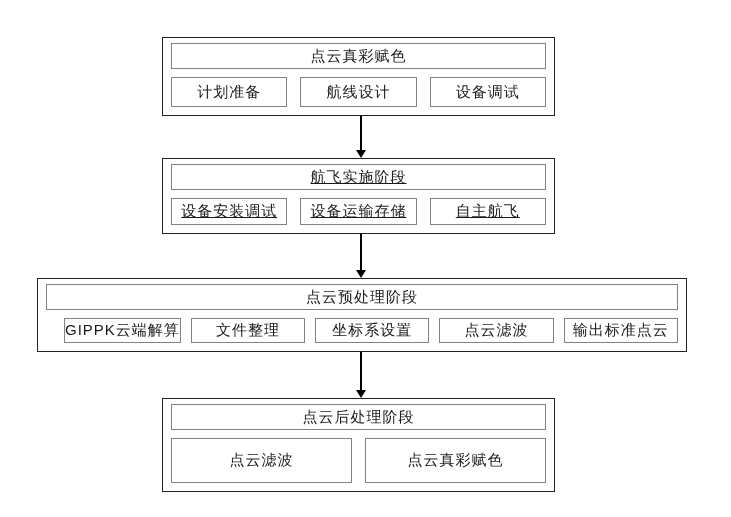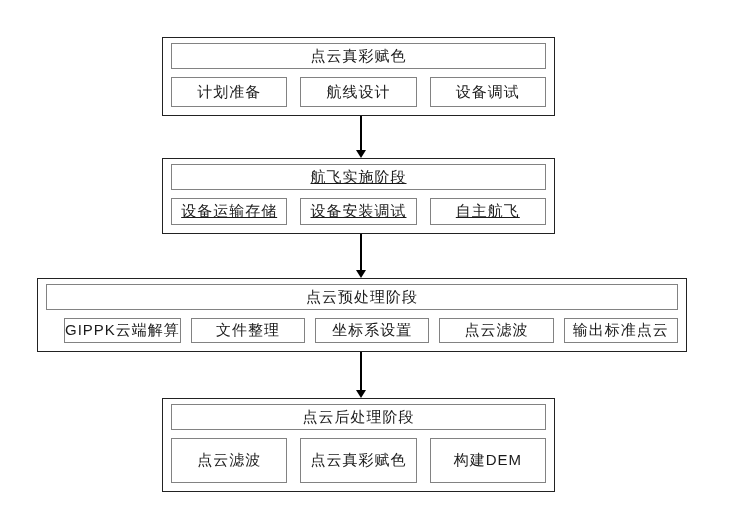--- a/index.html
+++ b/index.html
@@ -101,22 +101,22 @@
   </section>
 
   <div class="arrow arrow-1">
     <div class="line"></div>
     <div class="head"></div>
   </div>
 
   <section class="stage stage-2">
     <div class="stage-header">航飞实施阶段</div>
     <div class="stage-items">
+      <div class="process-box">设备安装调试</div>
       <div class="process-box">设备运输存储</div>
-      <div class="process-box">设备安装调试</div>
       <div class="process-box">自主航飞</div>
     </div>
   </section>
 
   <div class="arrow arrow-2">
     <div class="line"></div>
     <div class="head"></div>
   </div>
 
   <section class="stage stage-3">
@@ -133,17 +133,16 @@
   <div class="arrow arrow-3">
     <div class="line"></div>
     <div class="head"></div>
   </div>
 
   <section class="stage stage-4">
     <div class="stage-header">点云后处理阶段</div>
     <div class="stage-items">
       <div class="process-box">点云滤波</div>
       <div class="process-box">点云真彩赋色</div>
-      <div class="process-box">构建DEM</div>
     </div>
   </section>
 
 </div>
 
 </body></html>

